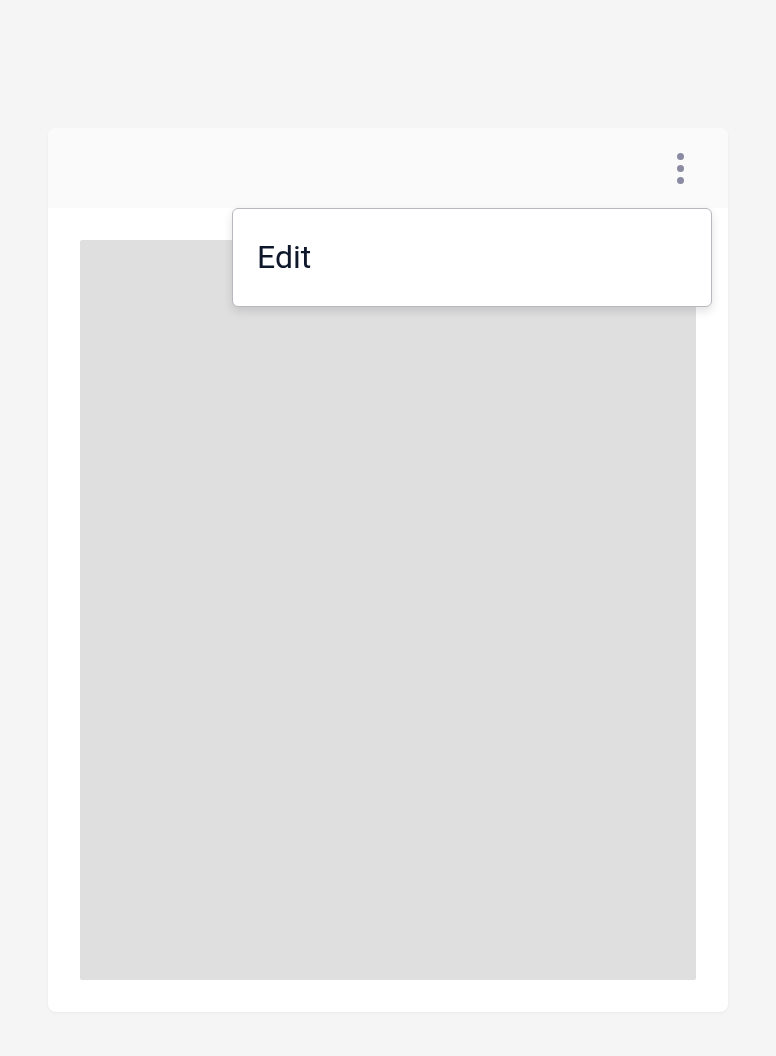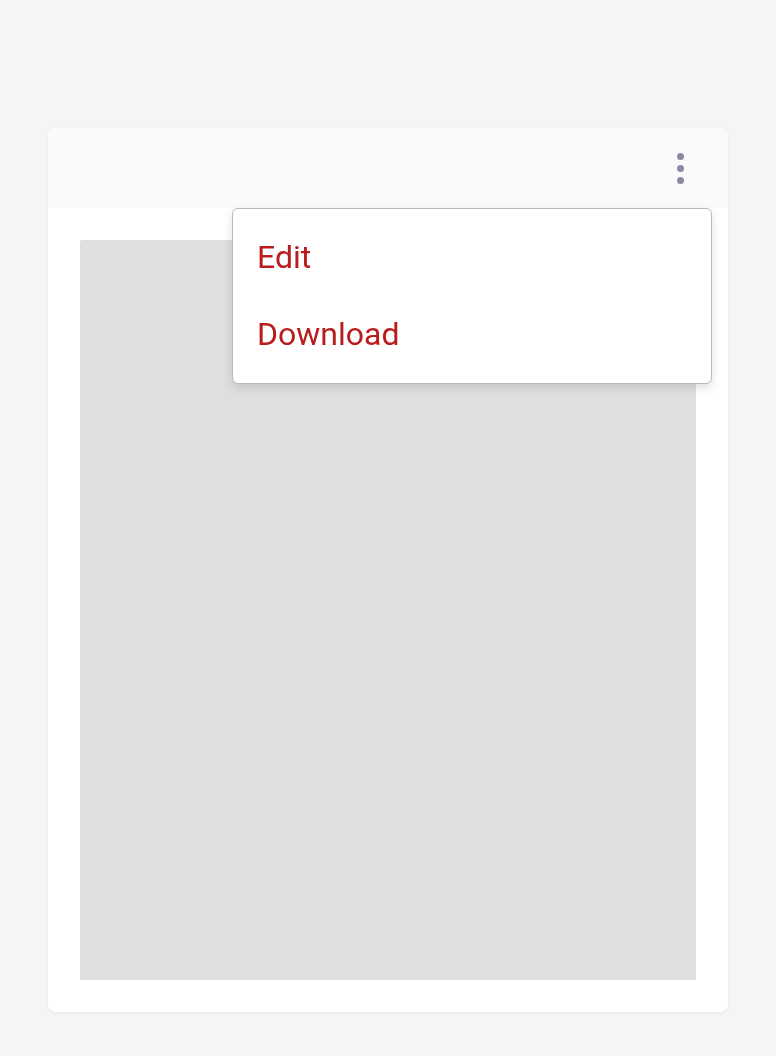--- a/index.html
+++ b/index.html
@@ -69,21 +69,21 @@
       width: 480px;
       background: #ffffff;
       border: 1px solid #b8b8bf;
       border-radius: 6px;
       box-shadow: 0 4px 10px rgba(0,0,0,0.12);
       padding: 10px 0;
     }
     .dropdown-item {
       padding: 16px 24px;
       font-size: 32px;
-      color: #b91c1c;
+      color: #0f172a;
       cursor: pointer;
       line-height: 1.4;
     }
   </style>
 </head>
 <body>
 
 <div class="card">
   <div class="card-header">
     <button class="more-button">
@@ -94,14 +94,13 @@
       </span>
     </button>
   </div>
   <div class="card-body">
     <div class="image-placeholder"></div>
   </div>
 </div>
 
 <div class="dropdown-menu">
   <div class="dropdown-item">Edit</div>
-  <div class="dropdown-item">Download</div>
 </div>
 
 </body></html>

